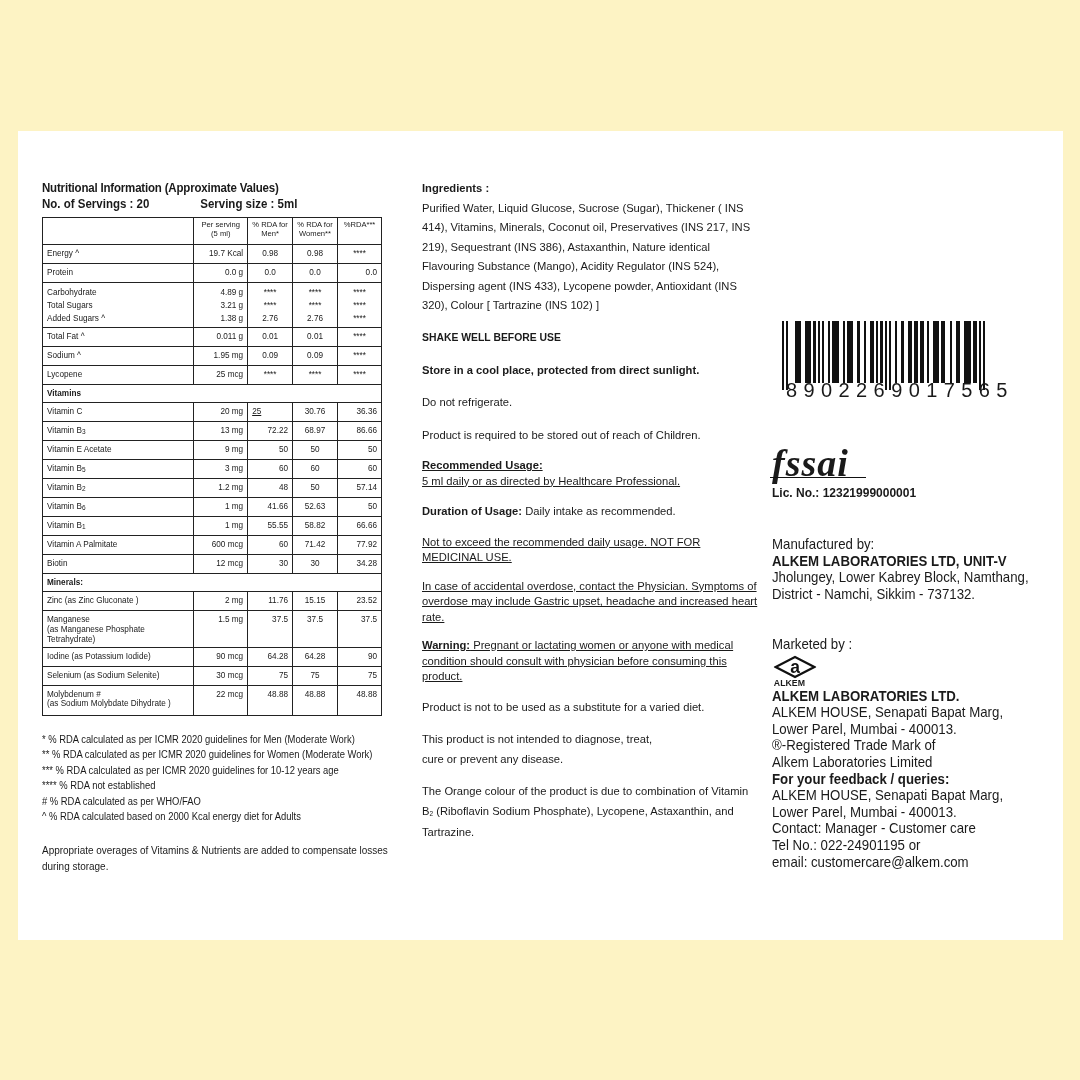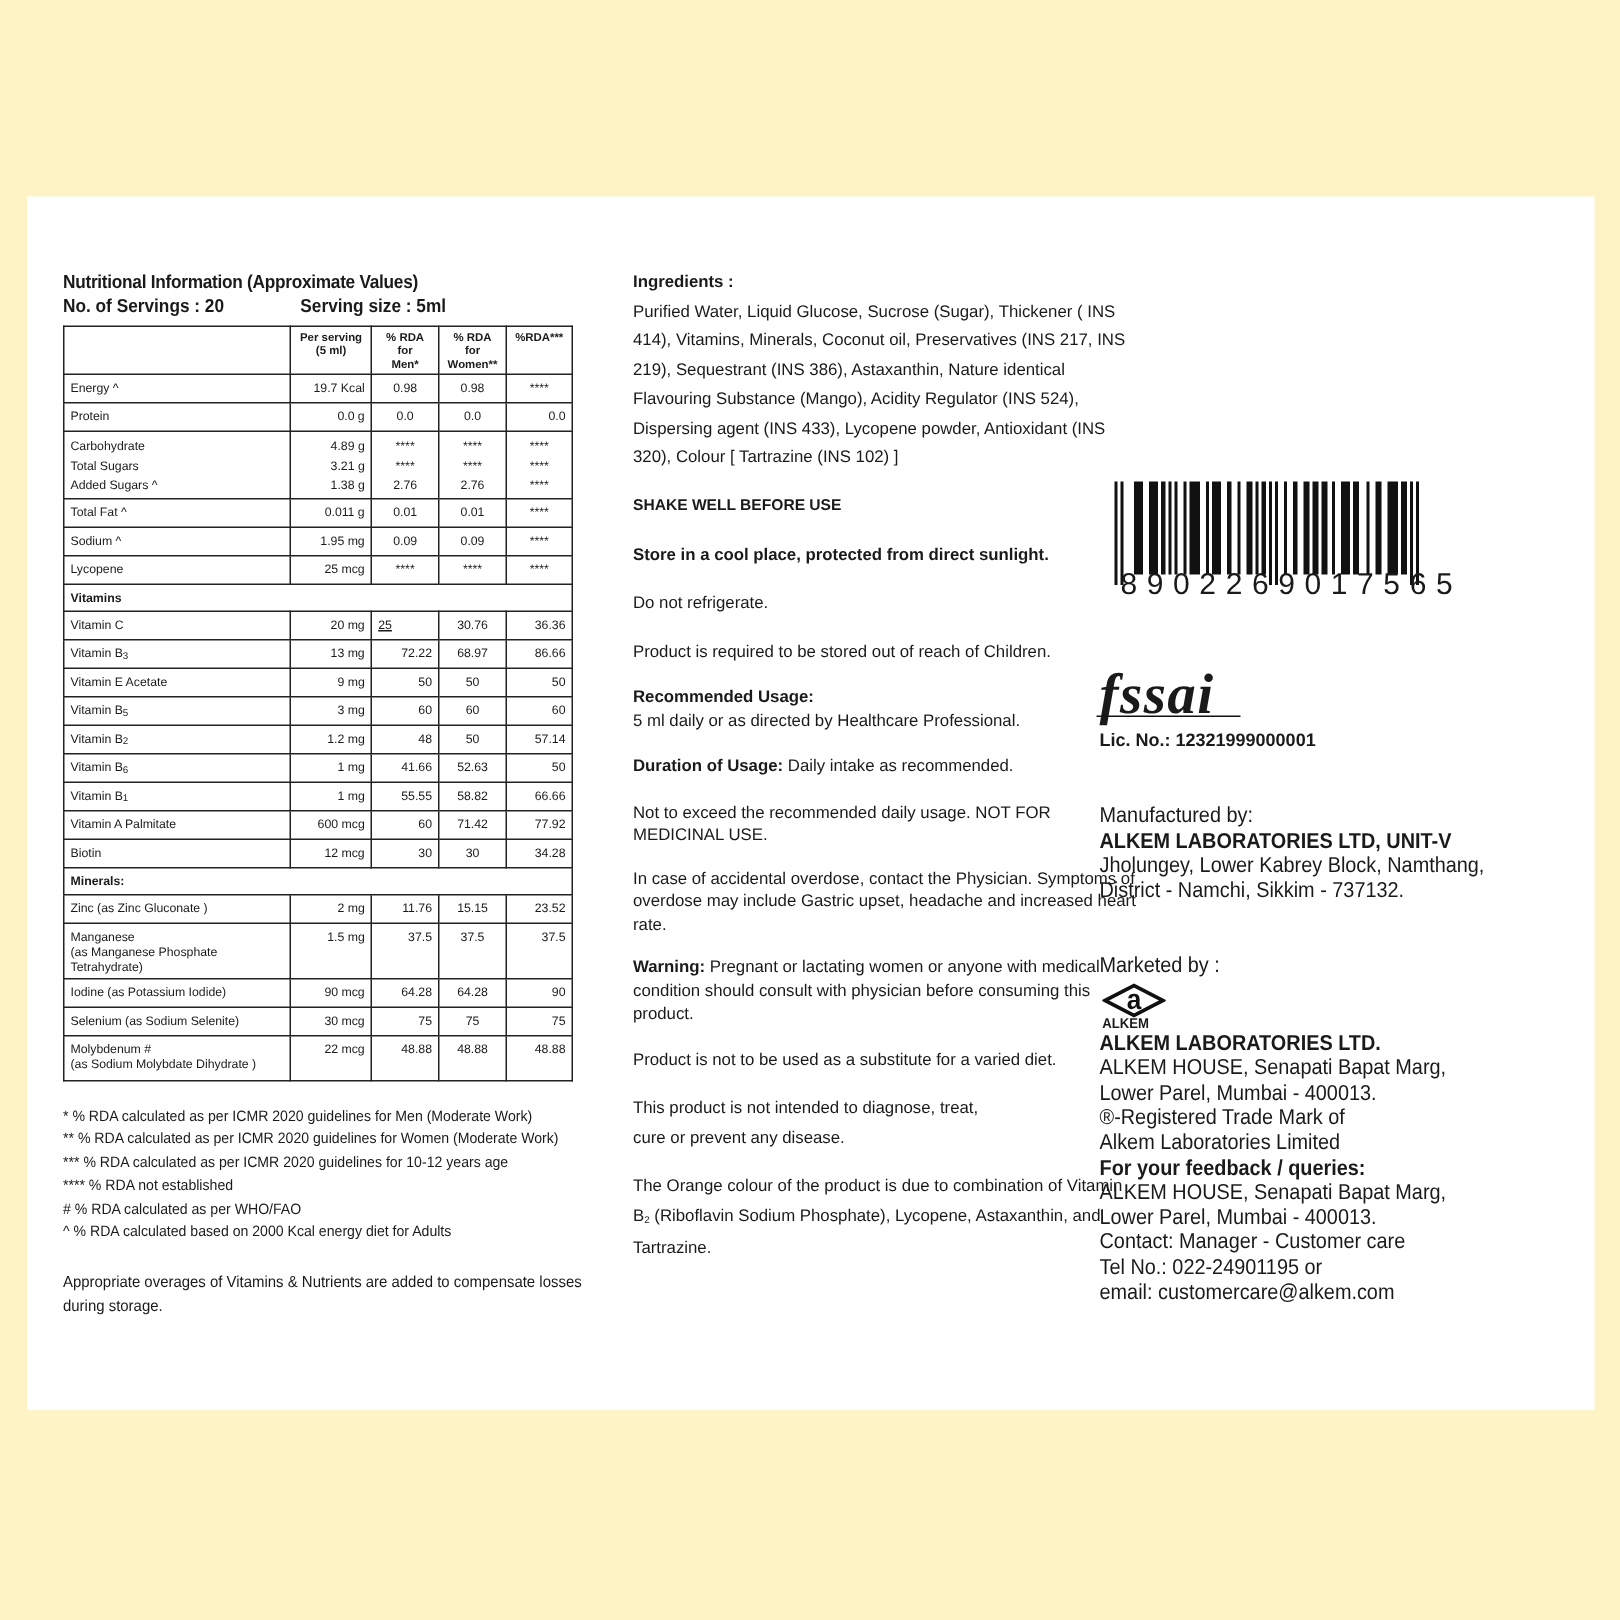--- a/index.html
+++ b/index.html
@@ -12,41 +12,41 @@
   .nut-title { font-weight: bold; font-size: 12.5px; letter-spacing: -0.2px; transform: scaleX(0.92); transform-origin: left; white-space: nowrap; }
   .nut-sub { display: flex; font-weight: bold; font-size: 12.5px; margin-top: 2px; transform: scaleX(0.92); transform-origin: left; white-space: nowrap; }
   .nut-sub span:first-child { width: 172px; }
   table.nut { margin-top: 6px; width: 340px; border-collapse: collapse; border: 1.5px solid #222; font-size: 8.2px; }
   table.nut td { border: 1px solid #222; padding: 2px 4px; vertical-align: middle; height: 19px; line-height: 1.2; }
   table.nut td.c1 { width: 152px; text-align: left; }
   table.nut td.c2 { width: 54px; text-align: right; }
   table.nut td.c3 { width: 45px; text-align: center; }
   table.nut td.c4 { width: 45px; text-align: center; }
   table.nut td.c5 { width: 44px; text-align: right; }
-  table.nut tr.hdr td { height: 27px; text-align: center; font-size: 7.6px; vertical-align: top; font-weight: bold; }
+  table.nut tr.hdr td { height: 27px; text-align: center; font-size: 7.6px; vertical-align: top; }
   table.nut tr.hdr td.c5 { text-align: center; }
   table.nut tr.sec td { font-weight: bold; height: 18px; }
   table.nut tr.multi td { vertical-align: top; padding-top: 3px; }
   table.nut tr.multi td div { line-height: 13px; }
   table.nut tr.two td { height: 30px; vertical-align: top; padding-top: 4px; }
   .foot { margin-top: 16px; font-size: 10px; line-height: 15.5px; white-space: nowrap; transform: scaleX(0.94); transform-origin: left; }
   .overage { margin-top: 17px; font-size: 10.6px; line-height: 16px; width: 370px; transform: scaleX(0.94); transform-origin: left; }
 
   
   .mid { position: absolute; left: 404px; top: 48px; width: 340px; font-size: 11.2px; line-height: 19.5px; }
   .mid p { margin-bottom: 13px; }
   .mid .b { font-weight: bold; }
-  .mid .tight { line-height: 15.5px; }
+  .mid .tight { line-height: 15.5px; text-decoration: underline; }
   .mid .ingr-title { font-weight: bold; }
   .mid .ingr { line-height: 19.6px; margin-bottom: 12px; }
   .mid .sm { font-size: 10.4px; }
   sub { font-size: 6.5px; vertical-align: -1px; }
 
   
-  .right { position: absolute; left: 715px; top: 190px; width: 280px; }
+  .right { position: absolute; left: 754px; top: 190px; width: 280px; }
   .barcode { width: 250px; height: 62px; display: flex; align-items: stretch; margin-left: 10px; }
   .barcode i { display: block; background: #111; height: 100%; }
   .barcode i.g { background: transparent; }
   .barcode i.l { height: 112%; }
   .bc-num { font-size: 20px; letter-spacing: 6.4px; margin-left: 14px; margin-top: -4px; font-family: "Liberation Sans", sans-serif; }
   .fssai { margin-top: 42px; font-family: "Liberation Serif", serif; font-style: italic; font-size: 38px; font-weight: bold; letter-spacing: 1px; position: relative; width: 100px; line-height: 38px; }
   .fssai::after { content: ""; position: absolute; left: -2px; bottom: 4px; width: 96px; height: 1.5px; background: #111; }
   .lic { font-weight: bold; font-size: 12px; margin-top: 4px; }
   .mfg { margin-top: 36px; font-size: 14.4px; line-height: 16.5px; transform: scaleX(0.92); transform-origin: left; white-space: nowrap; }
   .mfg .b { font-weight: bold; }

